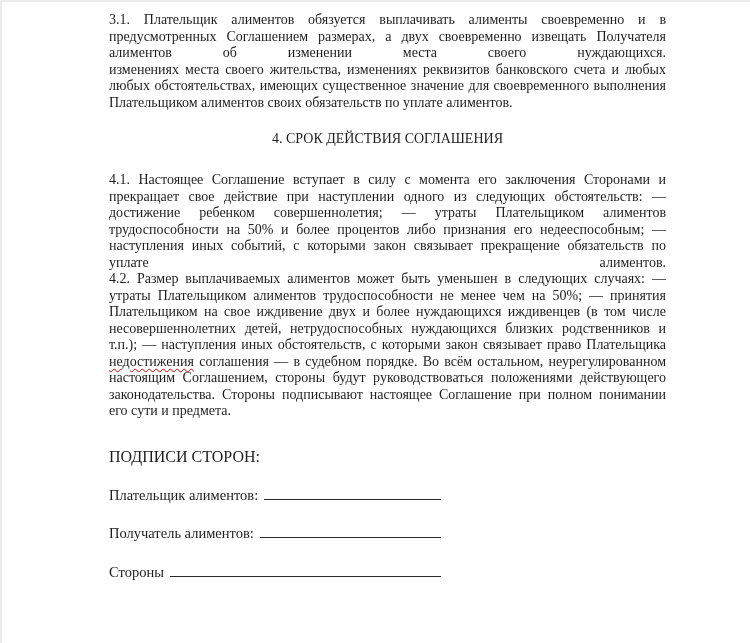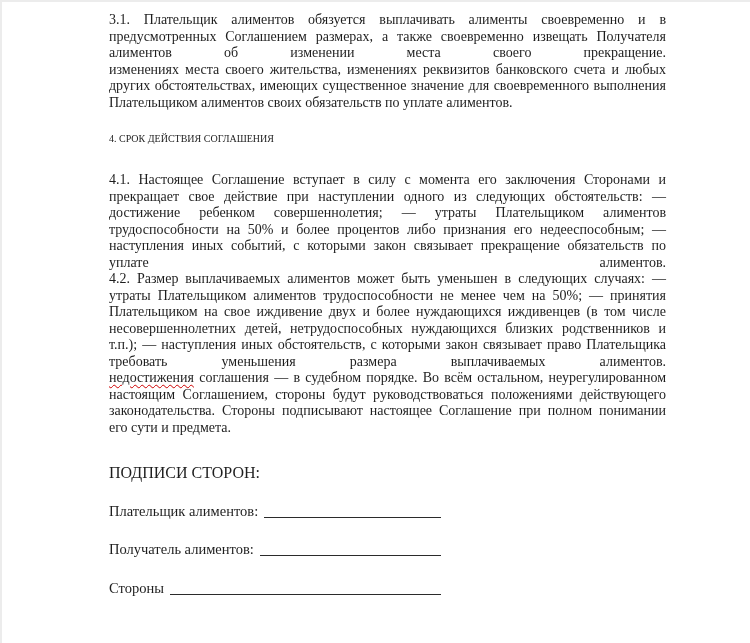--- a/index.html
+++ b/index.html
@@ -31,33 +31,32 @@
     line-height: 16.5px;
     text-align: left;
     white-space: normal;
   }
   .line.stretch {
     text-align: justify;
     text-align-last: justify;
   }
   .heading {
     margin: 19px 0 25px 0;
-    font-size: 10px;
+    font-size: 14px;
     line-height: 17px;
     font-weight: 400;
-    text-align: left;
+    text-align: center;
   }
   .sig-title {
     margin-top: 28px;
     font-size: 16px;
     line-height: 17px;
   }
   .sig-row {
     display: flex;
-    align-items: flex-end;
     width: 332px;
     font-size: 14.5px;
     line-height: 17px;
   }
   .sig-row.r1 { margin-top: 22px; }
   .sig-row.r2 { margin-top: 21px; }
   .sig-row.r3 { margin-top: 22px; }
   .sig-label { white-space: nowrap; }
   .sig-line {
     flex: 1;
@@ -75,48 +74,47 @@
 </style>
 </head>
 <body>
 
 <div class="page-edge"></div>
 
 <div class="doc">
 
   <div class="para">
       <div class="line stretch">3.1. Плательщик алиментов обязуется выплачивать алименты своевременно и в</div>
-      <div class="line stretch">предусмотренных Соглашением размерах, а также своевременно извещать Получателя</div>
-      <div class="line stretch">алиментов об изменении места своего прекращение.</div>
+      <div class="line stretch">предусмотренных Соглашением размерах, а двух своевременно извещать Получателя</div>
+      <div class="line stretch">алиментов об изменении места своего нуждающихся.</div>
     </div>
 
   <div class="para">
       <div class="line stretch">изменениях места своего жительства, изменениях реквизитов банковского счета и любых</div>
-      <div class="line stretch">других обстоятельствах, имеющих существенное значение для своевременного выполнения</div>
+      <div class="line stretch">любых обстоятельствах, имеющих существенное значение для своевременного выполнения</div>
       <div class="line">Плательщиком алиментов своих обязательств по уплате алиментов.</div>
     </div>
 
   <div class="heading">4. СРОК ДЕЙСТВИЯ СОГЛАШЕНИЯ</div>
 
   <div class="para">
       <div class="line stretch">4.1. Настоящее Соглашение вступает в силу с момента его заключения Сторонами и</div>
       <div class="line stretch">прекращает свое действие при наступлении одного из следующих обстоятельств: —</div>
       <div class="line stretch">достижение ребенком совершеннолетия; — утраты Плательщиком алиментов</div>
       <div class="line stretch">трудоспособности на 50% и более процентов либо признания его недееспособным; —</div>
       <div class="line stretch">наступления иных событий, с которыми закон связывает прекращение обязательств по</div>
       <div class="line stretch">уплате алиментов.</div>
     </div>
 
   <div class="para">
       <div class="line stretch">4.2. Размер выплачиваемых алиментов может быть уменьшен в следующих случаях: —</div>
       <div class="line stretch">утраты Плательщиком алиментов трудоспособности не менее чем на 50%; — принятия</div>
       <div class="line stretch">Плательщиком на свое иждивение двух и более нуждающихся иждивенцев (в том числе</div>
       <div class="line stretch">несовершеннолетних детей, нетрудоспособных нуждающихся близких родственников и</div>
       <div class="line stretch">т.п.); — наступления иных обстоятельств, с которыми закон связывает право Плательщика</div>
-      <div class="line stretch">требовать уменьшения размера выплачиваемых алиментов.</div>
     </div>
 
   <div class="para">
       <div class="line stretch"><span class="misspelled" style="text-decoration-color:#cc0000">недостижения</span> соглашения — в судебном порядке. Во всём остальном, неурегулированном</div>
       <div class="line stretch">настоящим Соглашением, стороны будут руководствоваться положениями действующего</div>
       <div class="line stretch">законодательства. Стороны подписывают настоящее Соглашение при полном понимании</div>
       <div class="line">его сути и предмета.</div>
     </div>
 
   <div class="sig-title">ПОДПИСИ СТОРОН:</div>

